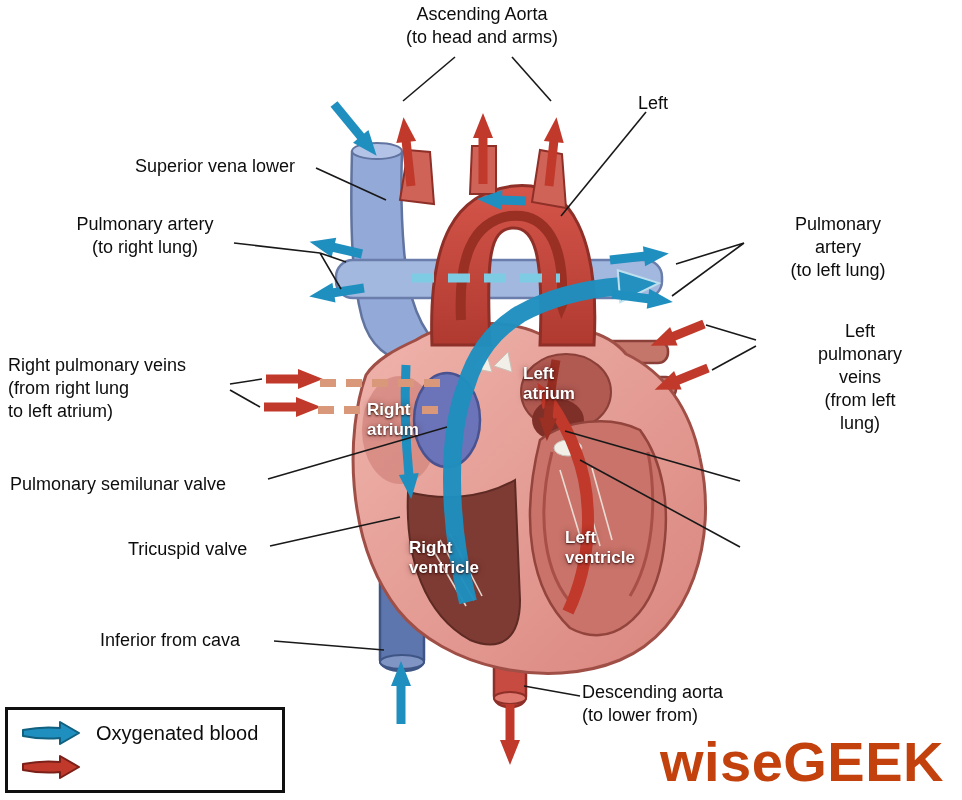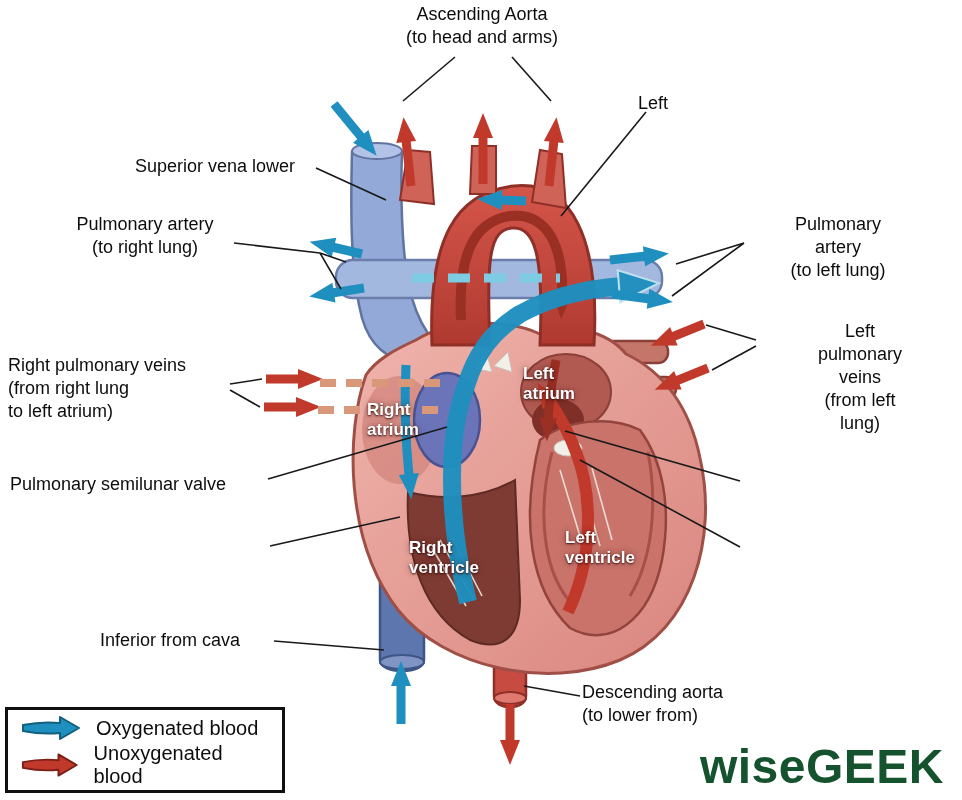--- a/index.html
+++ b/index.html
@@ -9,21 +9,21 @@
   svg.art{position:absolute;left:0;top:0;z-index:1}
   .lbl{position:absolute;color:#0d0d0d;font-size:18px;line-height:1.28;white-space:pre-line;z-index:3}
   .lbl.center{text-align:center;transform:translateX(-50%)}
   .chamber{position:absolute;color:#ffffff;font-size:17px;font-weight:700;line-height:1.18;
            transform:translateX(-50%);white-space:pre-line;z-index:3;
            text-shadow:0 1px 2px rgba(45,10,10,.9),0 0 6px rgba(70,15,15,.55)}
   .legend{position:absolute;left:5px;top:707px;width:280px;height:86px;border:3.5px solid #101010;background:#fff;
           z-index:4;display:flex;flex-direction:column;justify-content:space-evenly;padding:4px 12px}
   .legend-row{display:flex;align-items:center;gap:14px}
   .legend-row .legend-label{font-size:20px;color:#0d0d0d}
-  .watermark{position:absolute;right:18px;bottom:6px;font-size:48px;font-weight:700;color:#14532d;letter-spacing:.5px;z-index:4}
+  .watermark{position:absolute;right:18px;bottom:6px;font-size:56px;font-weight:700;color:#c2410c;letter-spacing:.5px;z-index:4}
 </style>
 </head>
 <body>
 
 <div class="stage">
 
   <svg class="art" width="962" height="800" viewBox="0 0 962 800" aria-hidden="true">
     <defs>
       <marker id="mTeal" markerUnits="userSpaceOnUse" markerWidth="30" markerHeight="26" refX="4" refY="13" orient="auto">
         <path d="M2 3 L27 13 L2 23 Z" fill="#1f8fbf"></path>
@@ -171,20 +171,21 @@
   <div class="lbl center" style="left:145px;top:213px">Pulmonary artery
 (to right lung)</div>
   <div class="lbl center" style="left:838px;top:213px">Pulmonary artery
 (to left lung)</div>
   <div class="lbl center" style="left:860px;top:320px">Left pulmonary veins
 (from left lung)</div>
   <div class="lbl" style="left:8px;top:354px">Right pulmonary veins
 (from right lung
  to left atrium)</div>
   <div class="lbl" style="left:10px;top:473px">Pulmonary semilunar valve</div>
+  <div class="lbl" style="left:128px;top:538px">Tricuspid valve</div>
   <div class="lbl" style="left:100px;top:629px">Inferior from cava</div>
   <div class="lbl" style="left:582px;top:681px">Descending aorta
 (to lower from)</div>
 
   <div class="chamber" style="left:549px;top:364px">Left
 atrium</div>
   <div class="chamber" style="left:393px;top:400px">Right
 atrium</div>
   <div class="chamber" style="left:444px;top:538px">Right
 ventricle</div>
@@ -195,18 +196,17 @@
     <div class="legend-row">
       <svg width="62" height="28" viewBox="0 0 62 28">
         <path d="M3 11 C18 8 30 8 40 9 L40 3 L59 14 L40 25 L40 19 C30 20 18 20 3 17 Z" fill="#1f8fbf" stroke="#11607f" stroke-width="2" stroke-linejoin="round"></path>
       </svg>
       <span class="legend-label">Oxygenated blood</span>
     </div>
     <div class="legend-row">
       <svg width="62" height="28" viewBox="0 0 62 28">
         <path d="M3 11 C18 8 30 8 40 9 L40 3 L59 14 L40 25 L40 19 C30 20 18 20 3 17 Z" fill="#c0392b" stroke="#7a2018" stroke-width="2" stroke-linejoin="round"></path>
       </svg>
-      <span class="legend-label">Unoxygenated blood</span>
     </div>
   </div>
 
   <div class="watermark">wiseGEEK</div>
 </div>
 
 </body></html>

